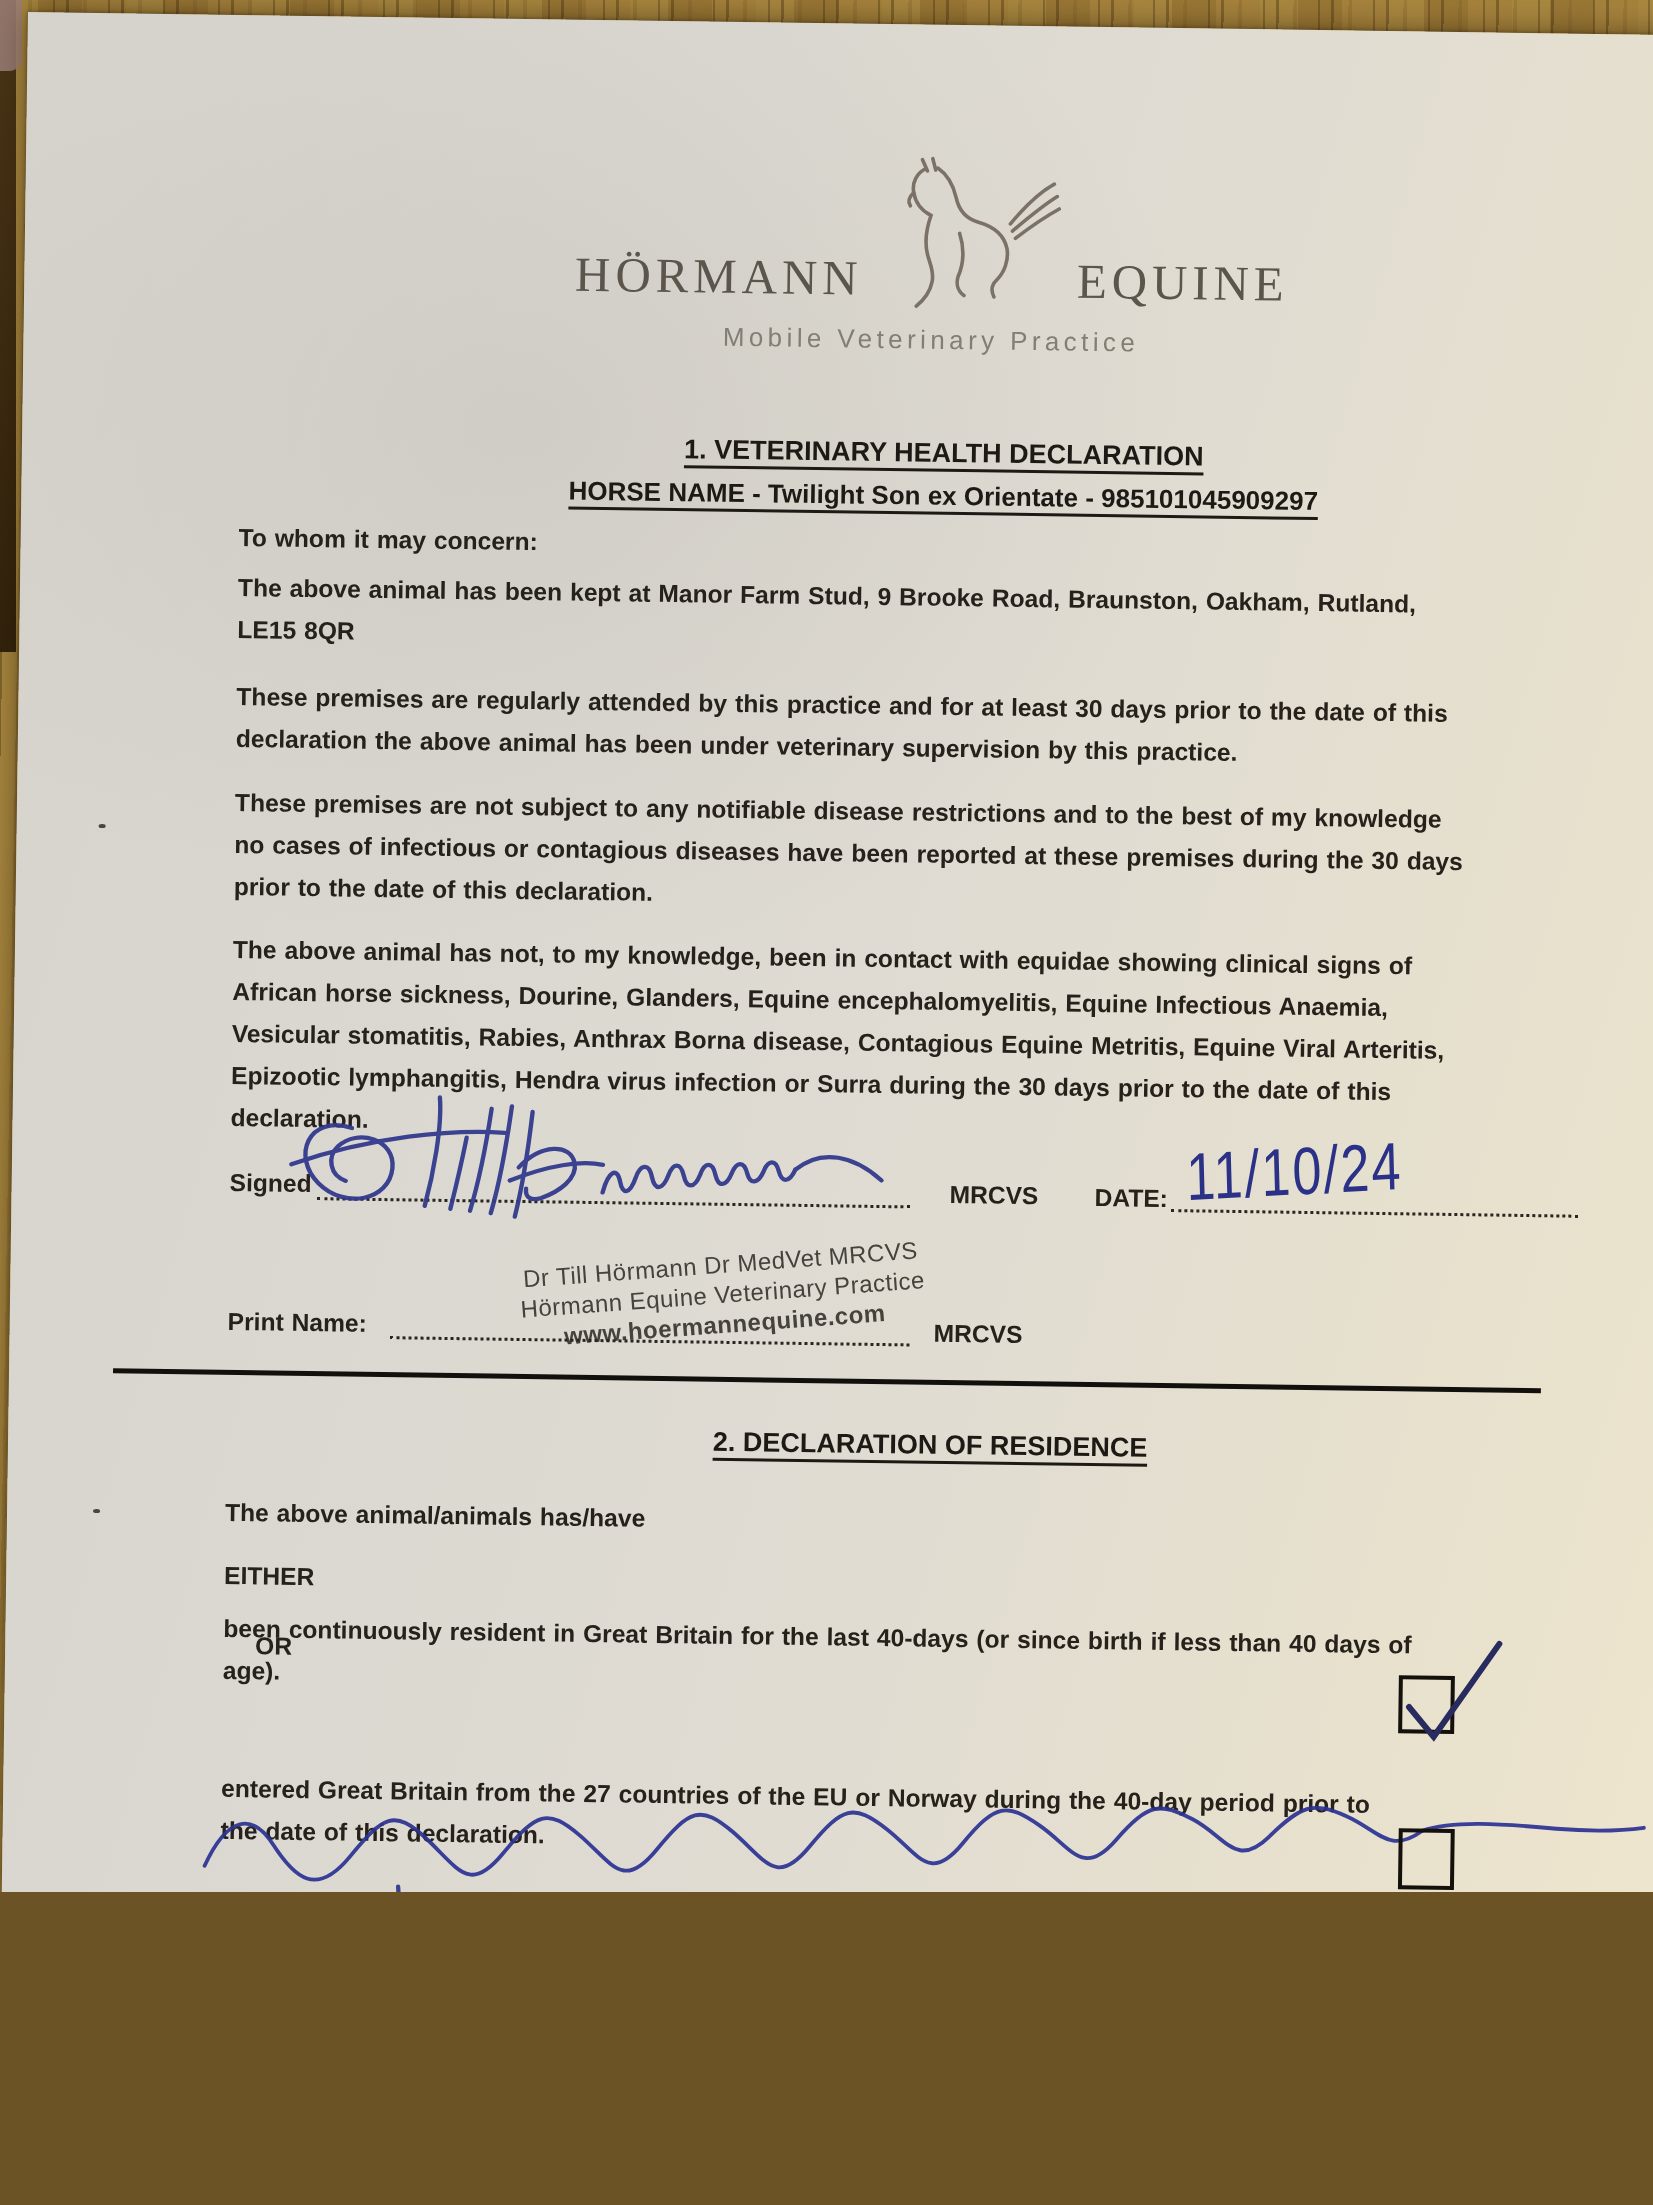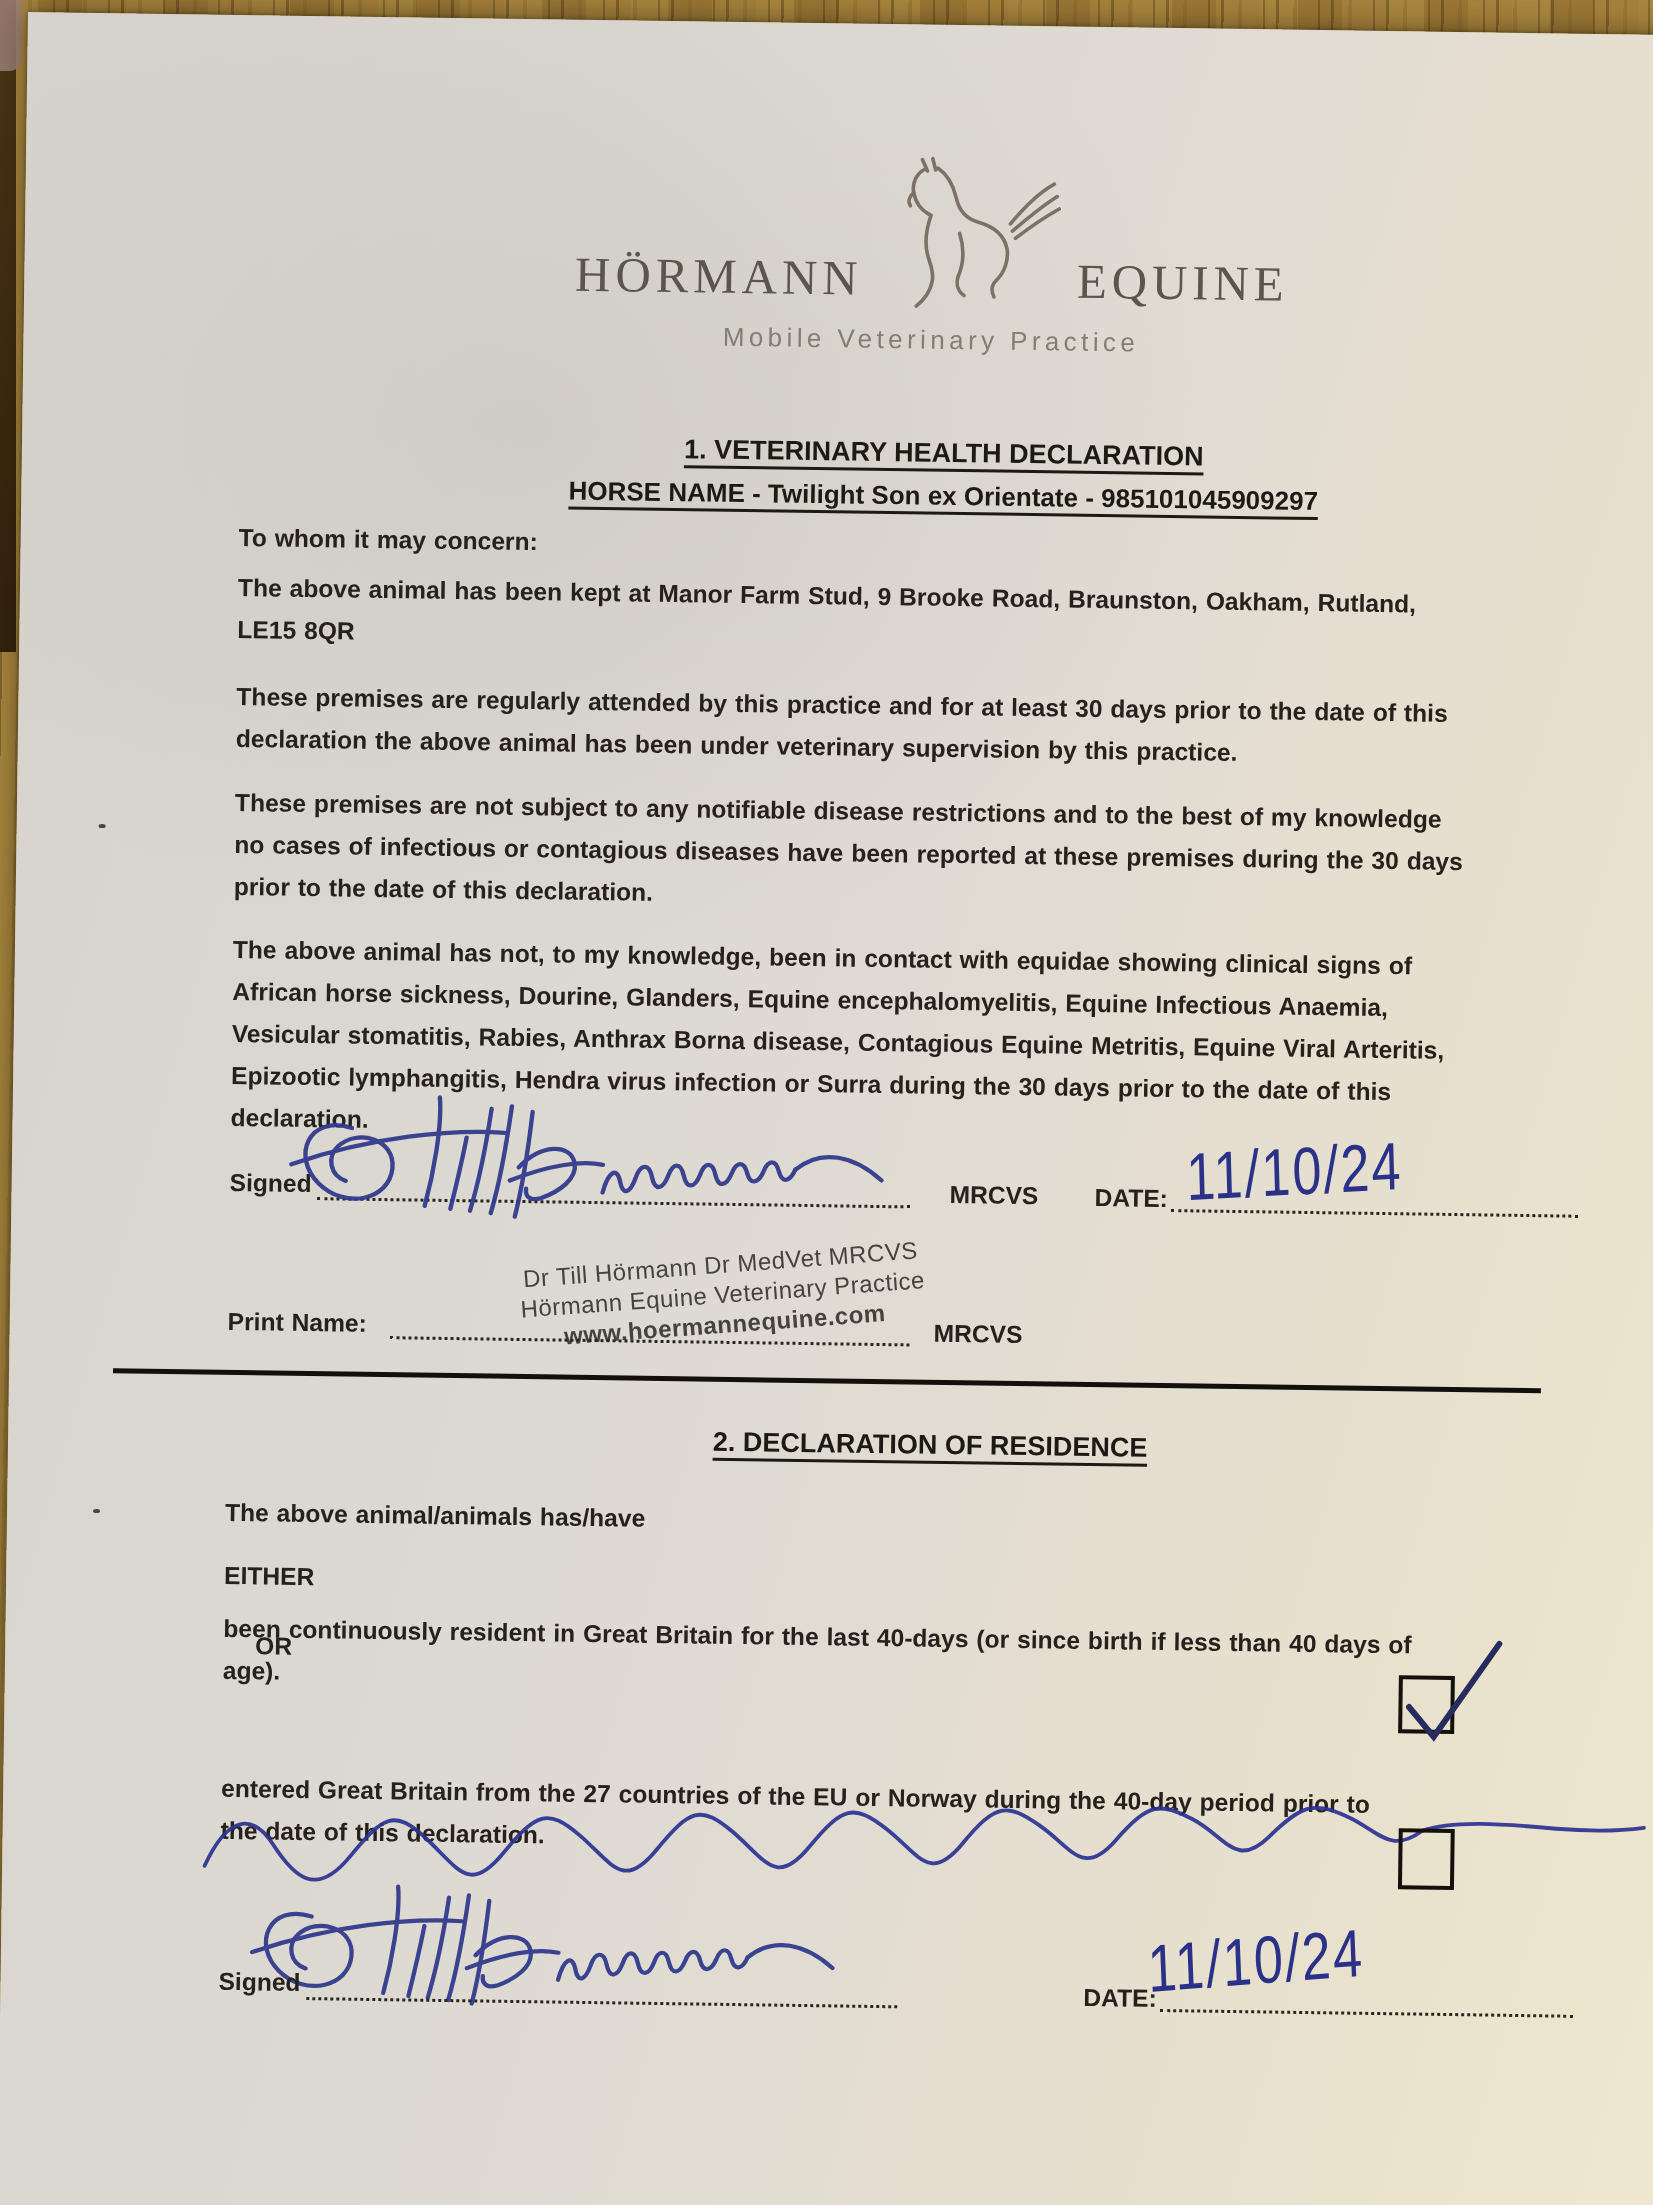--- a/index.html
+++ b/index.html
@@ -1,17 +1,17 @@
 <!DOCTYPE html>
 <html style="font-size:8.8px"><head>
 <meta charset="utf-8">
 <style>
   html,body{margin:0;padding:0;background:#6b5326;}
   .scene{
-    position:relative;width:1654px;height:2205px;overflow:hidden;
+    position:relative;width:1654px;height:1892px;overflow:hidden;
     background:
       repeating-linear-gradient(91deg,
         rgba(66,45,14,0) 0 11px, rgba(66,45,14,.38) 11px 13.7px,
         rgba(66,45,14,0) 13.7px 28.4px, rgba(122,92,38,.28) 28.4px 32px,
         rgba(66,45,14,0) 32px 53px, rgba(50,34,10,.30) 53px 55px),
       repeating-linear-gradient(90deg, #a8873f 0 38px, #997735 38px 82px, #a5823c 82px 126px);
     font-family:"Liberation Sans", sans-serif;
   }
   .dark-plank{position:absolute;left:0;top:2840;width:16.4px;height:652px;
     background:linear-gradient(180deg,#4a3516,#33230c);}

